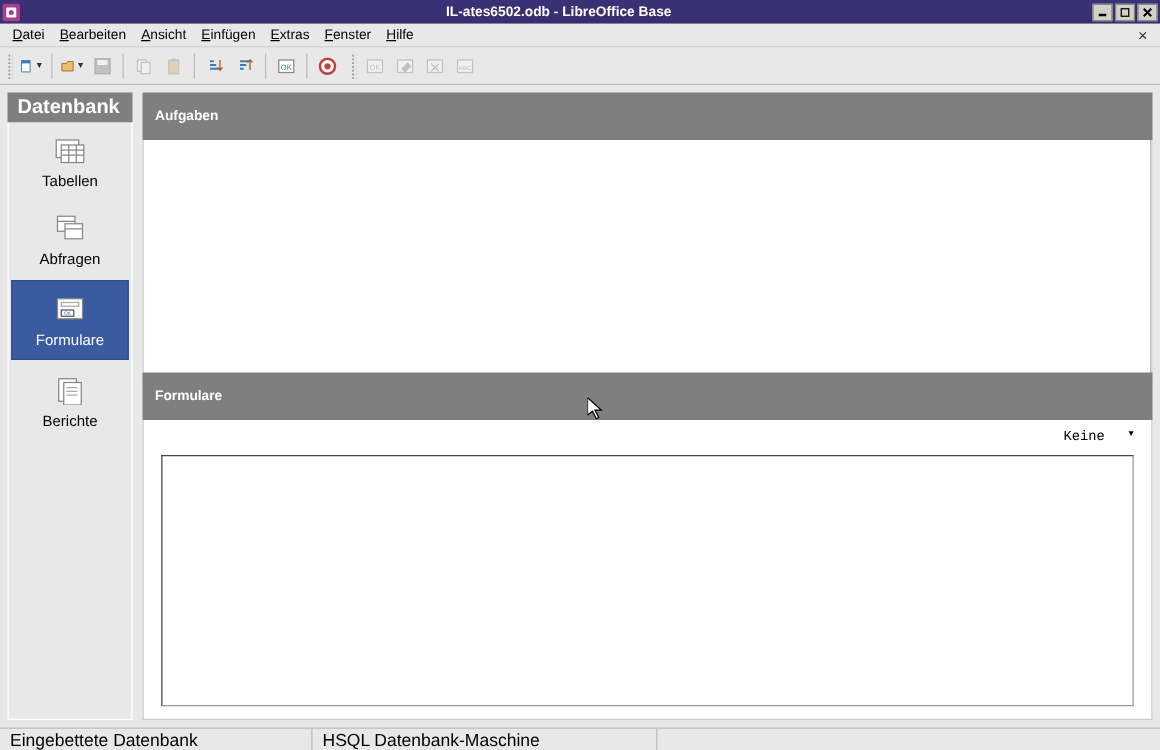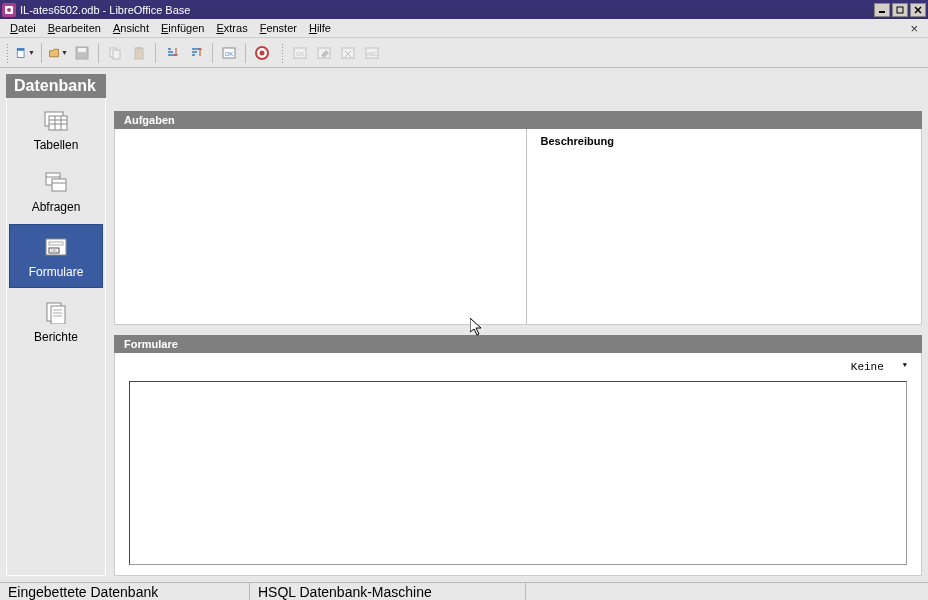--- a/index.html
+++ b/index.html
@@ -2,21 +2,21 @@
 <html><head>
 <meta charset="utf-8">
 <style>
 * { margin: 0; padding: 0; box-sizing: border-box; }
 body { font-family: "Segoe UI", Tahoma, sans-serif; font-size: 11px; background: #e8e8e8; width: 928px; height: 600px; overflow: hidden; position: relative; }
 
 
 .titlebar { height: 19px; background: linear-gradient(#3a3276, #362e6c); color: #fff; display: flex; align-items: center; padding: 0 2px; }
 .titlebar .app-icon { width: 14px; height: 14px; background: #a83e8e; border-radius: 2px; margin-right: 4px; display:flex; align-items:center; justify-content:center; }
 .titlebar .app-icon svg { width: 10px; height: 10px; }
-.titlebar .title { flex: 1; font-size: 11px; font-weight: normal; }
+.titlebar .title { flex: 1; font-size: 11px; font-weight: bold; text-align: center; }
 .titlebar .win-btns { display: flex; gap: 2px; }
 .titlebar .win-btn { width: 16px; height: 14px; background: #d4d0c8; border: 1px solid #888; display: flex; align-items: center; justify-content: center; color: #000; font-size: 9px; }
 
 
 .menubar { height: 19px; background: #e8e8e8; display: flex; align-items: center; padding: 0 4px; border-bottom: 1px solid #ccc; }
 .menubar .menu-item { padding: 18px 6px; cursor: default; color: #000; }
 .menubar .menu-item .ul { text-decoration: underline; }
 .menubar .close-doc { margin-left: auto; font-size: 13px; padding: 0 6px; cursor: default; color:#333;}
 
 
@@ -35,21 +35,21 @@
 .sidebar { width: 100px; display: flex; flex-direction: column; }
 .sidebar-header { background: #7f7f7f; color: #fff; font-weight: bold; padding: 3px 8px; font-size: 16px;}
 .sidebar-items { background: #e8e8e8; flex: 1; border: 1px solid #fff; border-top: none; display:flex; flex-direction:column; }
 .side-item { display: flex; flex-direction: column; align-items: center; padding: 10px 4px 8px 4px; cursor: default; color: #000; }
 .side-item.active { background: #3a5ba0; color: #fff; border: 1px solid #2a4a8a; margin: 2px;}
 .side-item .icon-box { width: 28px; height: 24px; margin-bottom: 6px; display:flex; align-items:center; justify-content:center; }
 .side-item .label { font-size: 12px; }
 
 
 .content { flex: 1; display: flex; flex-direction: column; gap: 2px; }
-.panel-header { background: #7f7f7f; color: #fff; font-weight: bold; padding: 3px 10px; font-size: 11px; margin-top: 37px;}
+.panel-header { background: #7f7f7f; color: #fff; font-weight: bold; padding: 13px 10px; font-size: 11px;}
 .panel-body { background: #fff; border: 1px solid #ccc; border-top: none; }
 
 .tasks-panel { height: 216px; }
 .tasks-body { display: flex; height: calc(100% - 20px); }
 .tasks-list { flex: 1; padding: 6px 22px; border-right: 1px solid #c0c0c0; }
 .task-item { display: flex; align-items: center; gap: 6px; padding: 1px 0; cursor: default; font-size: 11px; color:#000;}
 .task-item .ul { text-decoration: underline; }
 .task-item .ticon { width: 14px; height: 14px; display:flex; align-items:center; justify-content:center;}
 .desc-pane { flex: 1; padding: 6px 14px; }
 .desc-title { font-weight: bold; font-size: 11px; color:#000;}
@@ -264,23 +264,20 @@
     </div>
   </div>
 
   <div class="content">
 
     <div class="tasks-panel">
       <div class="panel-header">Aufgaben</div>
       <div class="panel-body tasks-body">
         <div class="tasks-list">
         </div>
-        <div class="desc-pane">
-          <div class="desc-title">Beschreibung</div>
-        </div>
       </div>
     </div>
 
     <div class="list-panel">
       <div class="panel-header">Formulare</div>
       <div class="panel-body list-body">
         <div class="list-right">
           <div class="view-dd">
             <span>Keine</span>
             <span style="font-size:7px;">▼</span>

